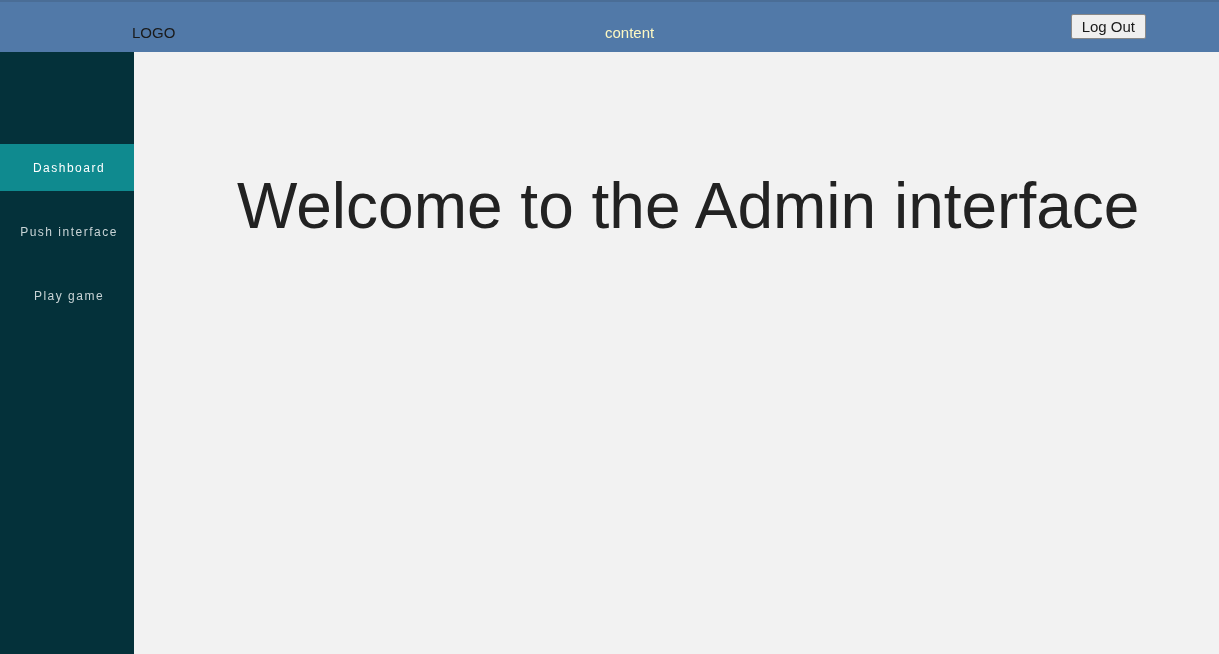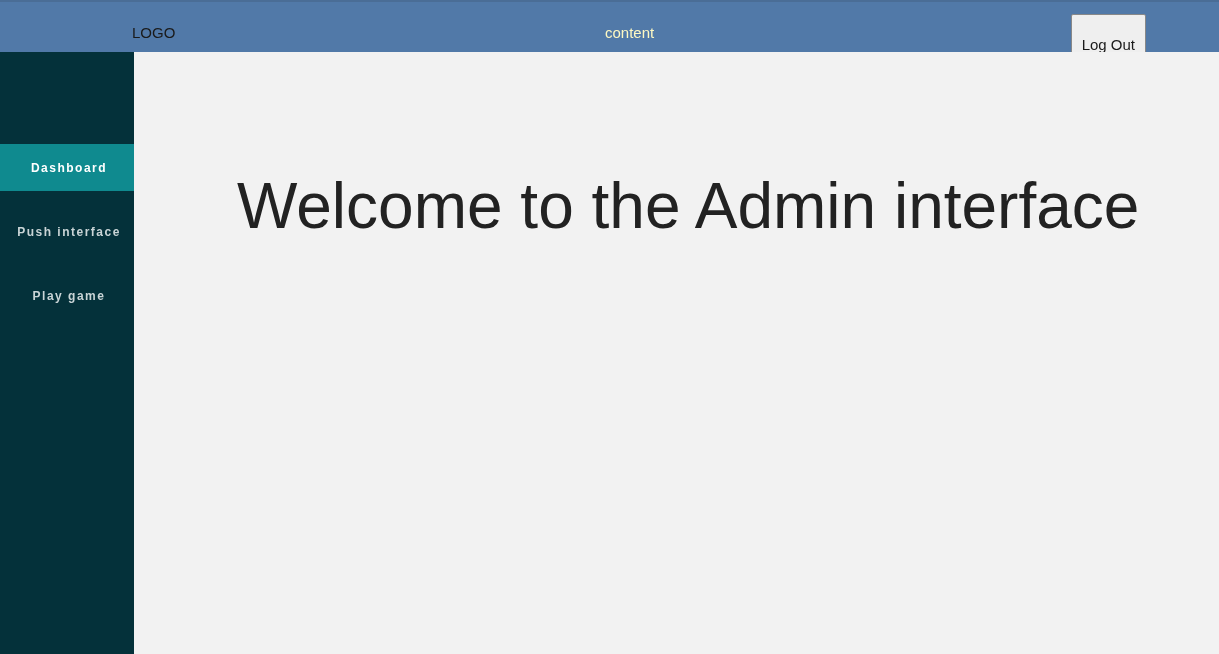--- a/index.html
+++ b/index.html
@@ -44,35 +44,34 @@
       left: 605px;
       font-size: 15px;
       color: #fef9c3;
     }
     .logout-btn {
       position: absolute;
       right: 73px;
       top: 12px;
       background: #efefef;
       border: 1px solid #888;
-      padding: 21px 10px;
+      padding: 3px 10px;
       font-size: 15px;
       font-family: inherit;
       cursor: pointer;
       border-radius: 2px;
       color: #1a1a1a;
     }
     .sidebar {
       position: absolute;
       top: 52px;
       left: 0;
       width: 138px;
       bottom: 0;
       background: #04313a;
-      font-weight: bold;
     }
     .sidebar-spacer {
       height: 92px;
     }
     .sidebar-item {
       height: 47px;
       display: flex;
       align-items: center;
       justify-content: center;
       color: #c9d4d6;

